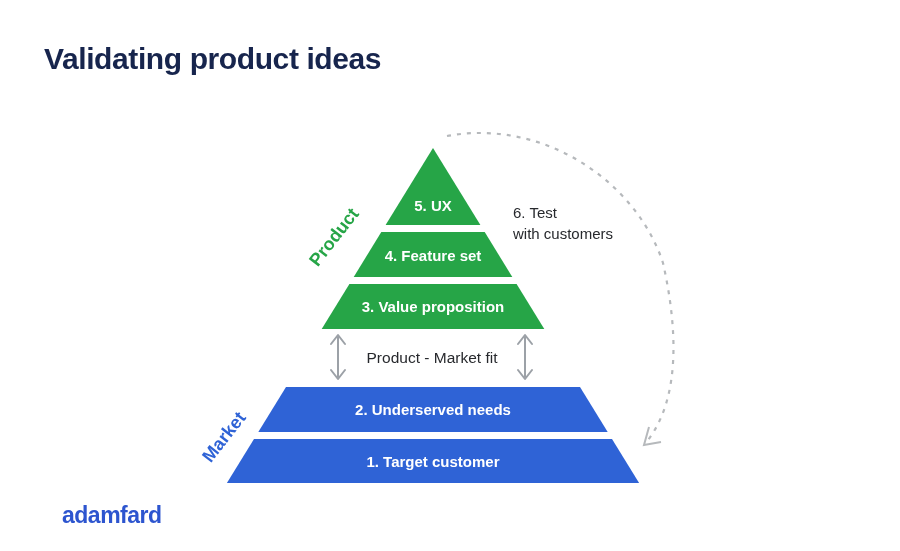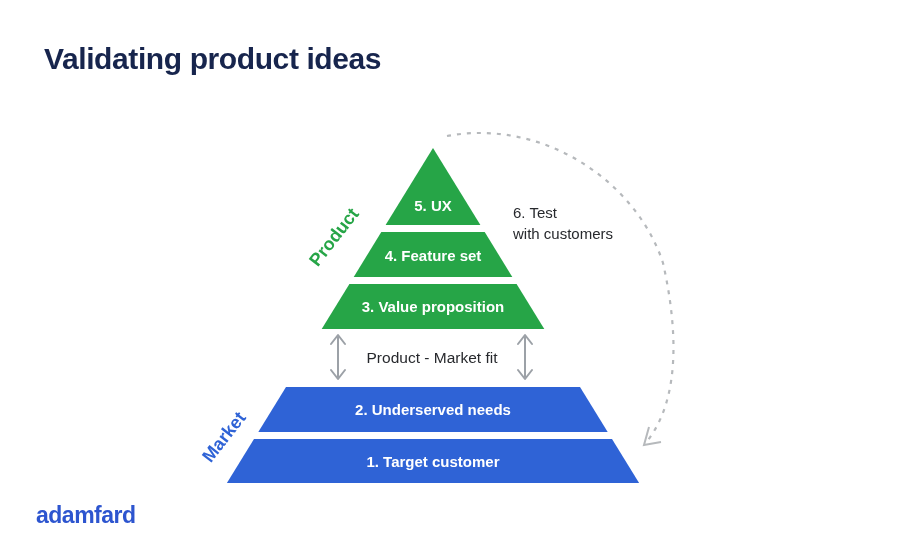--- a/index.html
+++ b/index.html
@@ -23,21 +23,21 @@
     left: 44px;
     top: 42px;
     font-size: 30px;
     font-weight: 800;
     letter-spacing: -0.4px;
     color: #17254d;
     margin: 0;
   }
   .logo {
     position: absolute;
-    left: 36px;
+    left: 62px;
     top: 502px;
     font-size: 23px;
     font-weight: 800;
     letter-spacing: -0.5px;
     color: #2d55cf;
   }
   svg { position: absolute; left: 0; top: 0; }
   .layer-label {
     fill: #ffffff;
     font-size: 15px;

